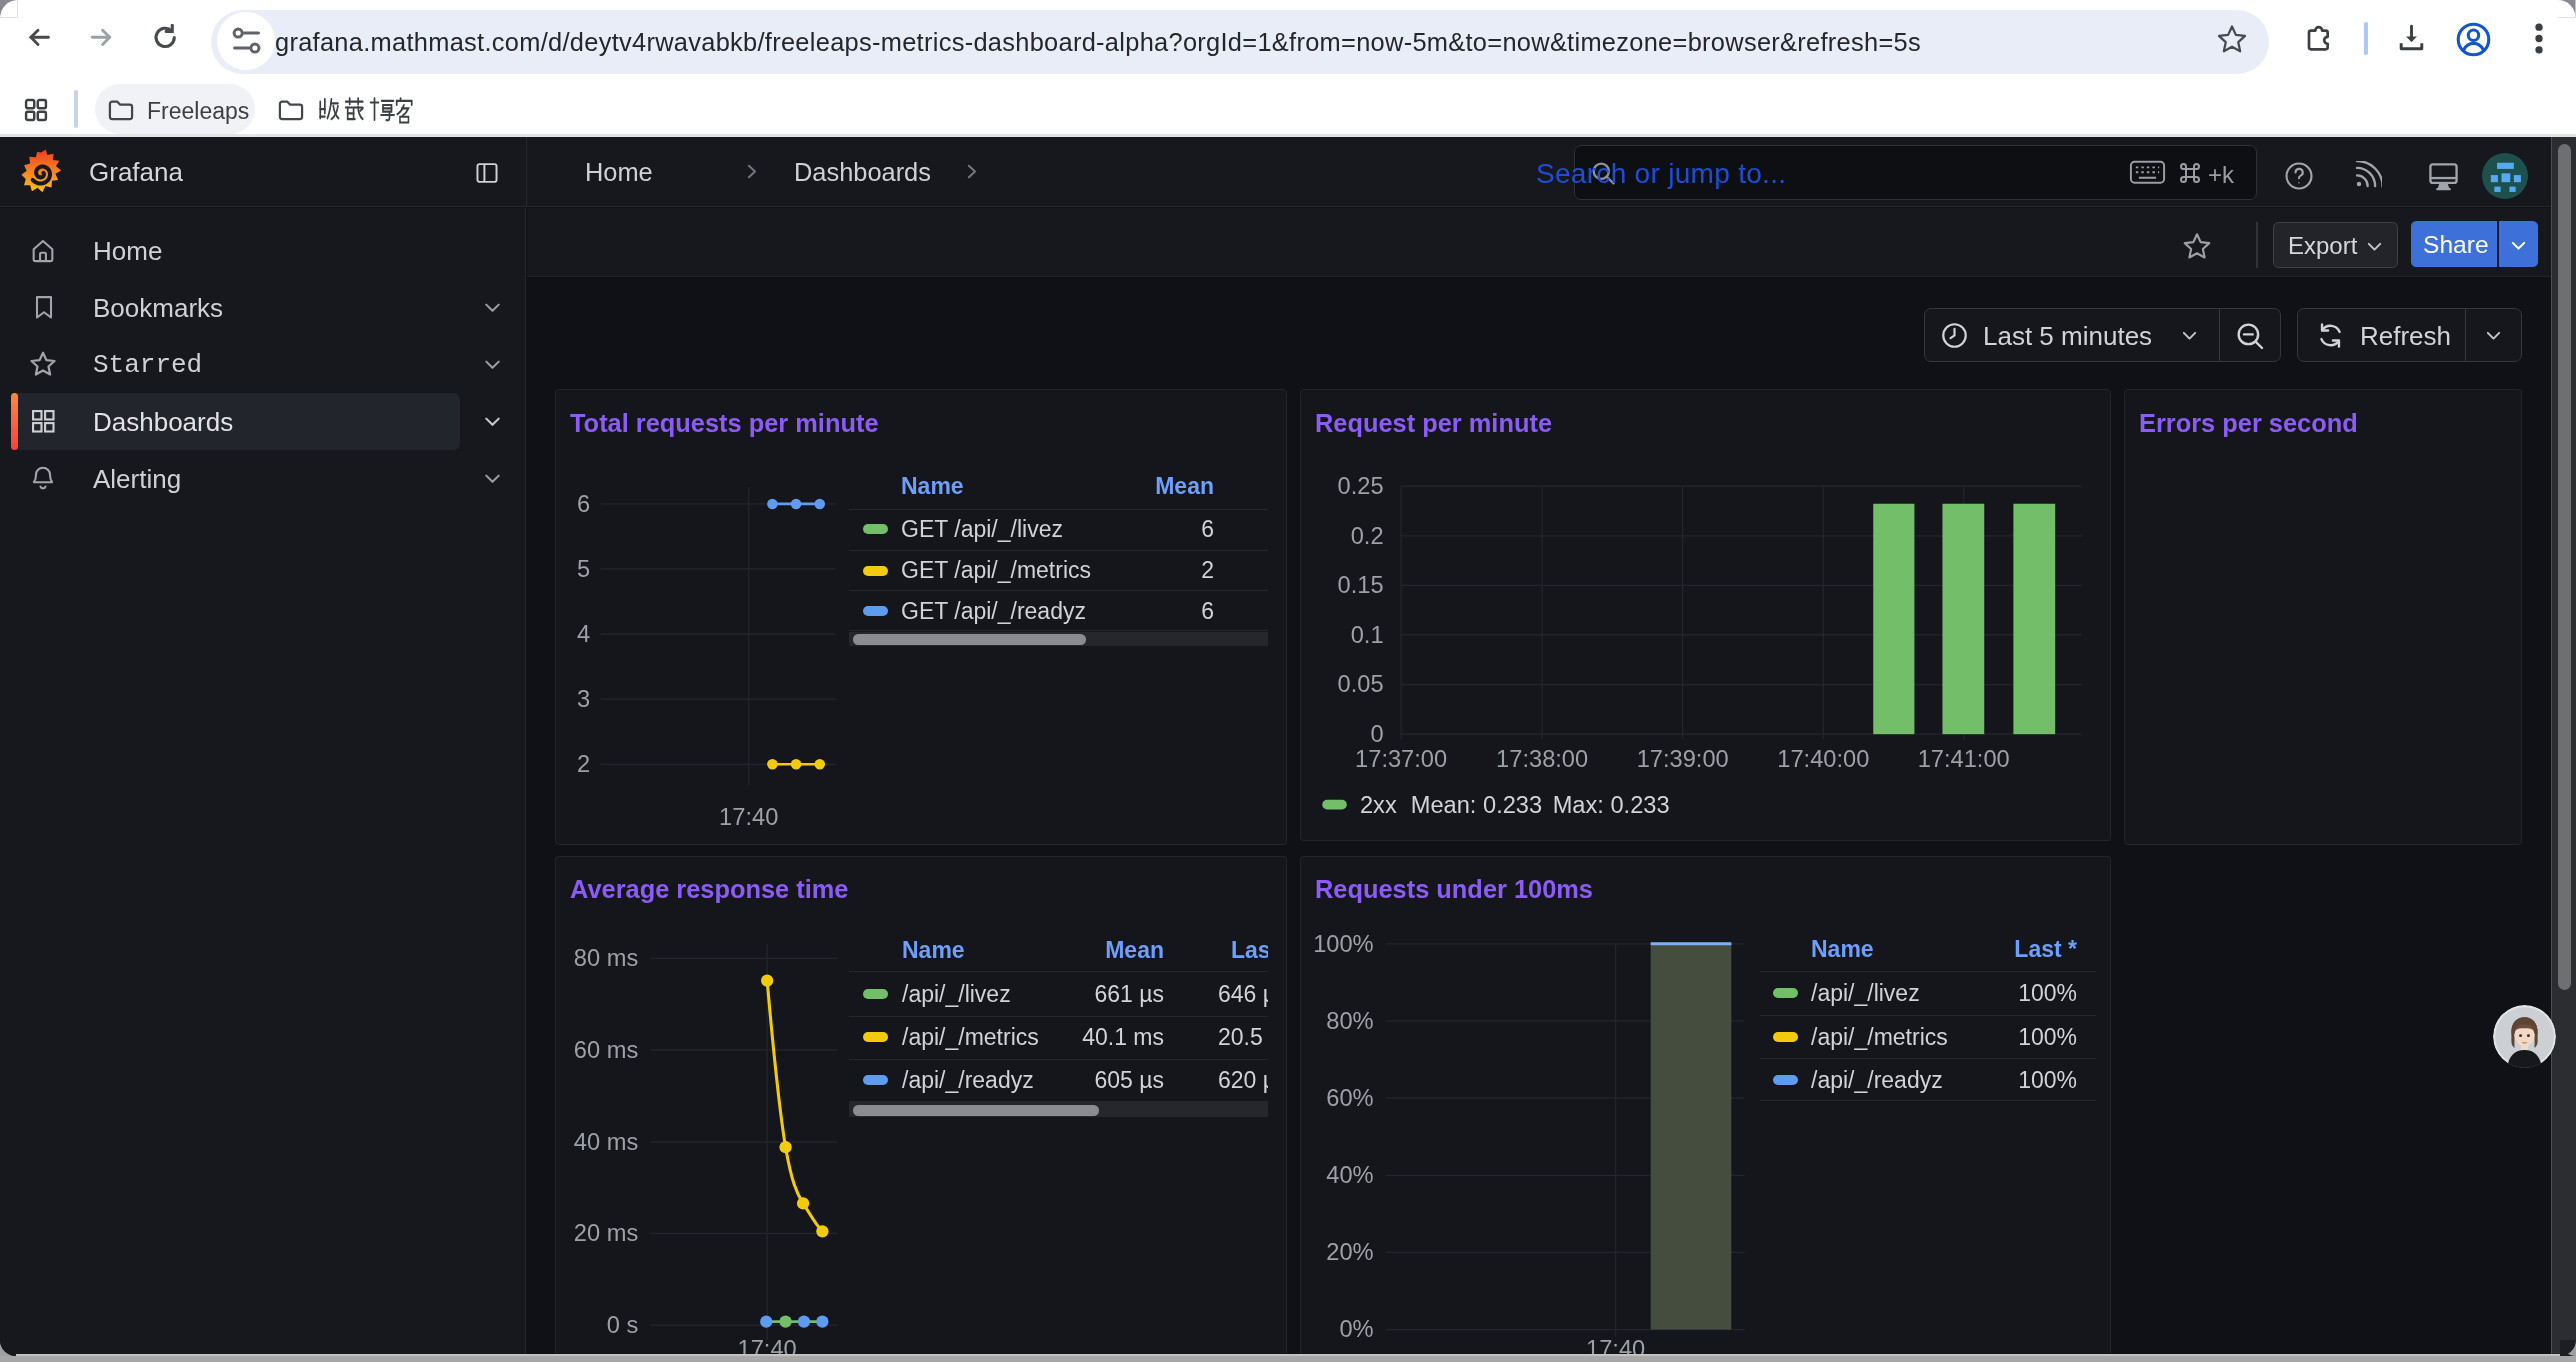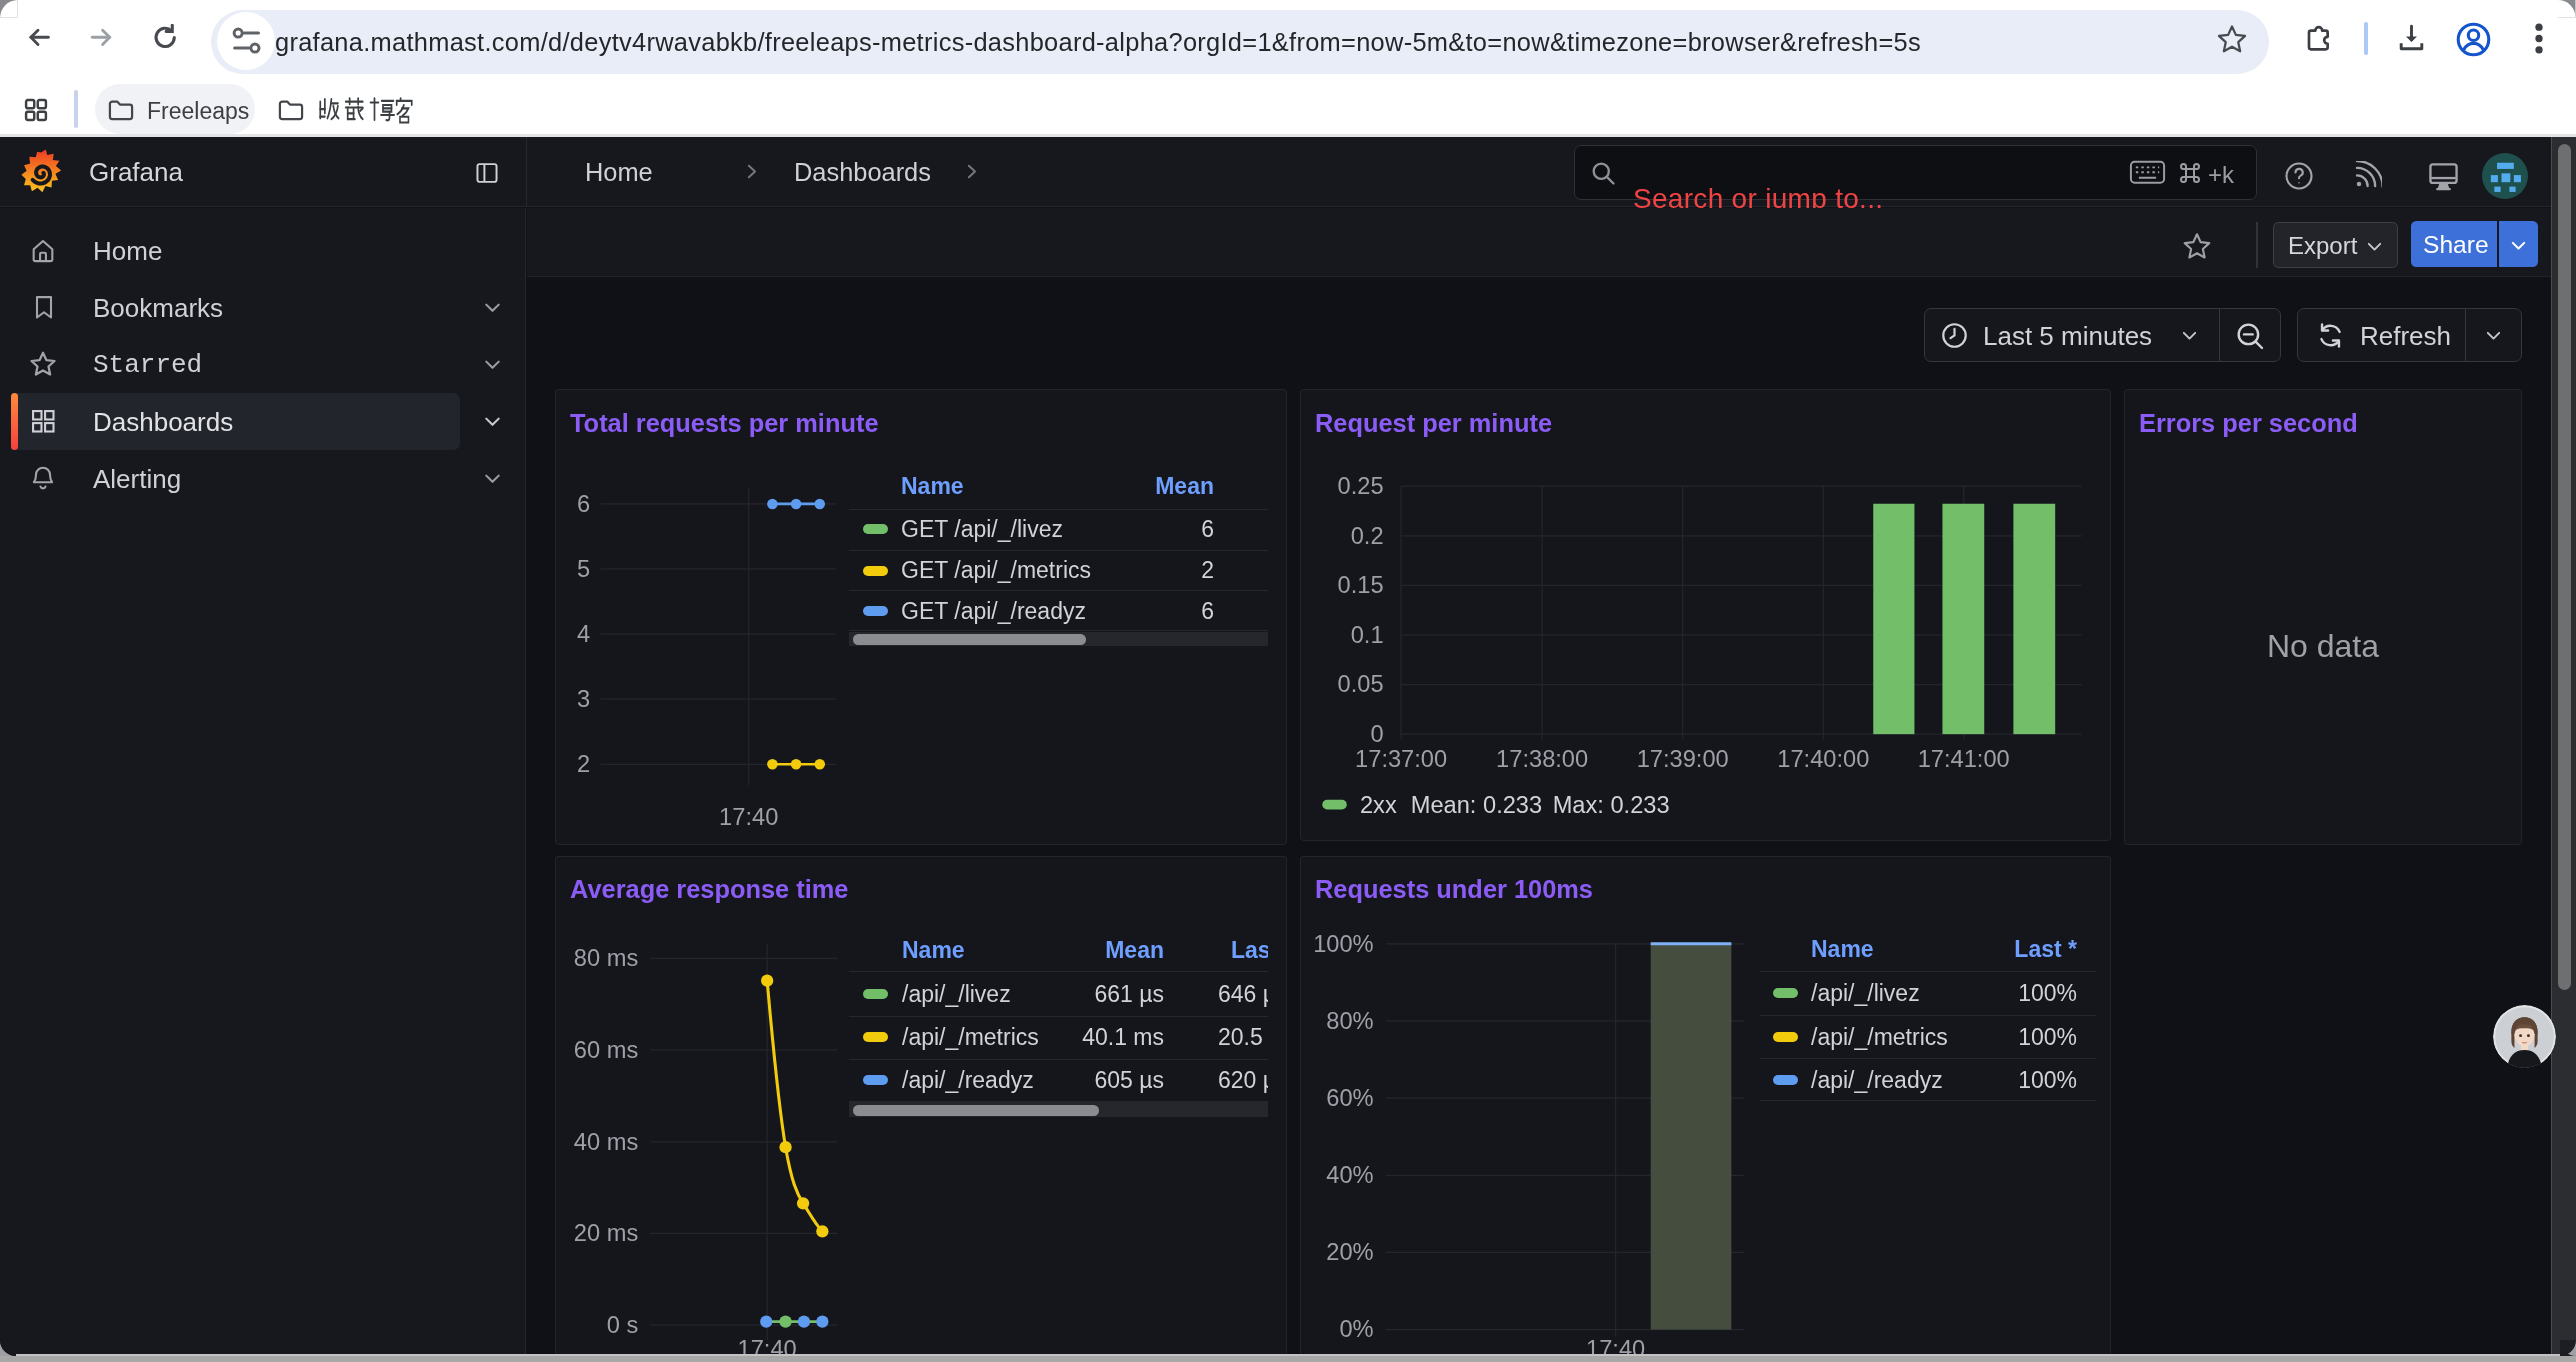--- a/index.html
+++ b/index.html
@@ -172,21 +172,21 @@
   <div class="crumb" style="left:794px;top:158px;font-weight:500;">Dashboards</div>
   <svg class="abs" style="left:961px;top:161px;" width="21" height="21" viewBox="0 0 24 24" fill="none" stroke="#73757c" stroke-width="2.4" stroke-linecap="round" stroke-linejoin="round">
       <path d="M9 5.5 L16 12 L9 18.5"></path>
     </svg>
 
   <div class="abs" style="left:1574px;top:145px;width:683px;height:55px;box-sizing:border-box;border:0.9px solid #2f3037;border-radius:7px;background:#0e0f13;"></div>
   <svg class="abs" style="left:1589px;top:159px;" width="28" height="28" viewBox="0 0 24 24" fill="none" stroke="#8f9198" stroke-width="2">
     <circle cx="10.5" cy="10.5" r="6.5"></circle>
       <path d="M15.5 15.5 L21 21" stroke-linecap="round"></path>
   </svg>
-  <div class="abs" style="left:1633px;top:158px;font-size:28px;color:#ef4444;letter-spacing:0.3px;margin-top:25px;">Search or jump to...</div>
+  <div class="abs" style="left:1536px;top:158px;font-size:28px;color:#1d4ed8;letter-spacing:0.3px;">Search or jump to...</div>
   <svg class="abs" style="left:2129px;top:160px;" width="37" height="24.6" viewBox="0 0 30 20" fill="none" stroke="#9b9da4" stroke-width="1.6">
     <rect x="1.5" y="1.5" width="27" height="17" rx="3"></rect>
     <path d="M5.5 6 h2 M10 6 h2 M14.5 6 h2 M19 6 h2 M23.5 6 h1 M5.5 10 h2 M10 10 h2 M14.5 10 h2 M19 10 h2 M23.5 10 h1 M8 14.5 h14"></path>
   </svg>
   <svg class="abs" style="left:2178px;top:161px;" width="24" height="24" viewBox="0 0 24 24" fill="none" stroke="#9b9da4" stroke-width="2">
     <path d="M8 8 H16 V16 H8 Z"></path>
     <path d="M8 8 H5.5 A2.5 2.5 0 1 1 8 5.5 Z"></path>
     <path d="M16 8 V5.5 A2.5 2.5 0 1 1 18.5 8 Z"></path>
     <path d="M16 16 H18.5 A2.5 2.5 0 1 1 16 18.5 Z"></path>
     <path d="M8 16 V18.5 A2.5 2.5 0 1 1 5.5 16 Z"></path>
@@ -400,21 +400,20 @@
     <rect x="25" y="469" width="28" height="11" rx="5.5" fill="#73BF69"></rect>
     <g fill="#d2d3d8" font-size="27">
       <text x="68" y="484">2xx</text>
       <text x="126" y="484">Mean: 0.233</text>
       <text x="288" y="484">Max: 0.233</text>
     </g>
   </svg>
 
   <div class="panel" style="left:2124px;top:389px;width:398px;height:456px;"></div>
   <div class="ptitle" style="left:2139px;top:409px;">Errors per second</div>
-  <div class="abs" style="left:2124px;top:628px;width:398px;text-align:center;font-size:32px;color:#a0a1a8;">No data</div>
 
   <div class="panel" style="left:555px;top:856px;width:732px;height:500px;border-bottom:none;"></div>
   <div class="ptitle" style="left:570px;top:875px;">Average response time</div>
   <svg class="abs" style="left:555px;top:856px;" width="732" height="500" viewBox="0 0 835 570">
     <g stroke="#25262d" stroke-width="1.4">
       <line x1="109" y1="116.5" x2="322" y2="116.5"></line>
       <line x1="109" y1="221.1" x2="322" y2="221.1"></line>
       <line x1="109" y1="325.8" x2="322" y2="325.8"></line>
       <line x1="109" y1="430.4" x2="322" y2="430.4"></line>
       <line x1="109" y1="535" x2="322" y2="535"></line>

